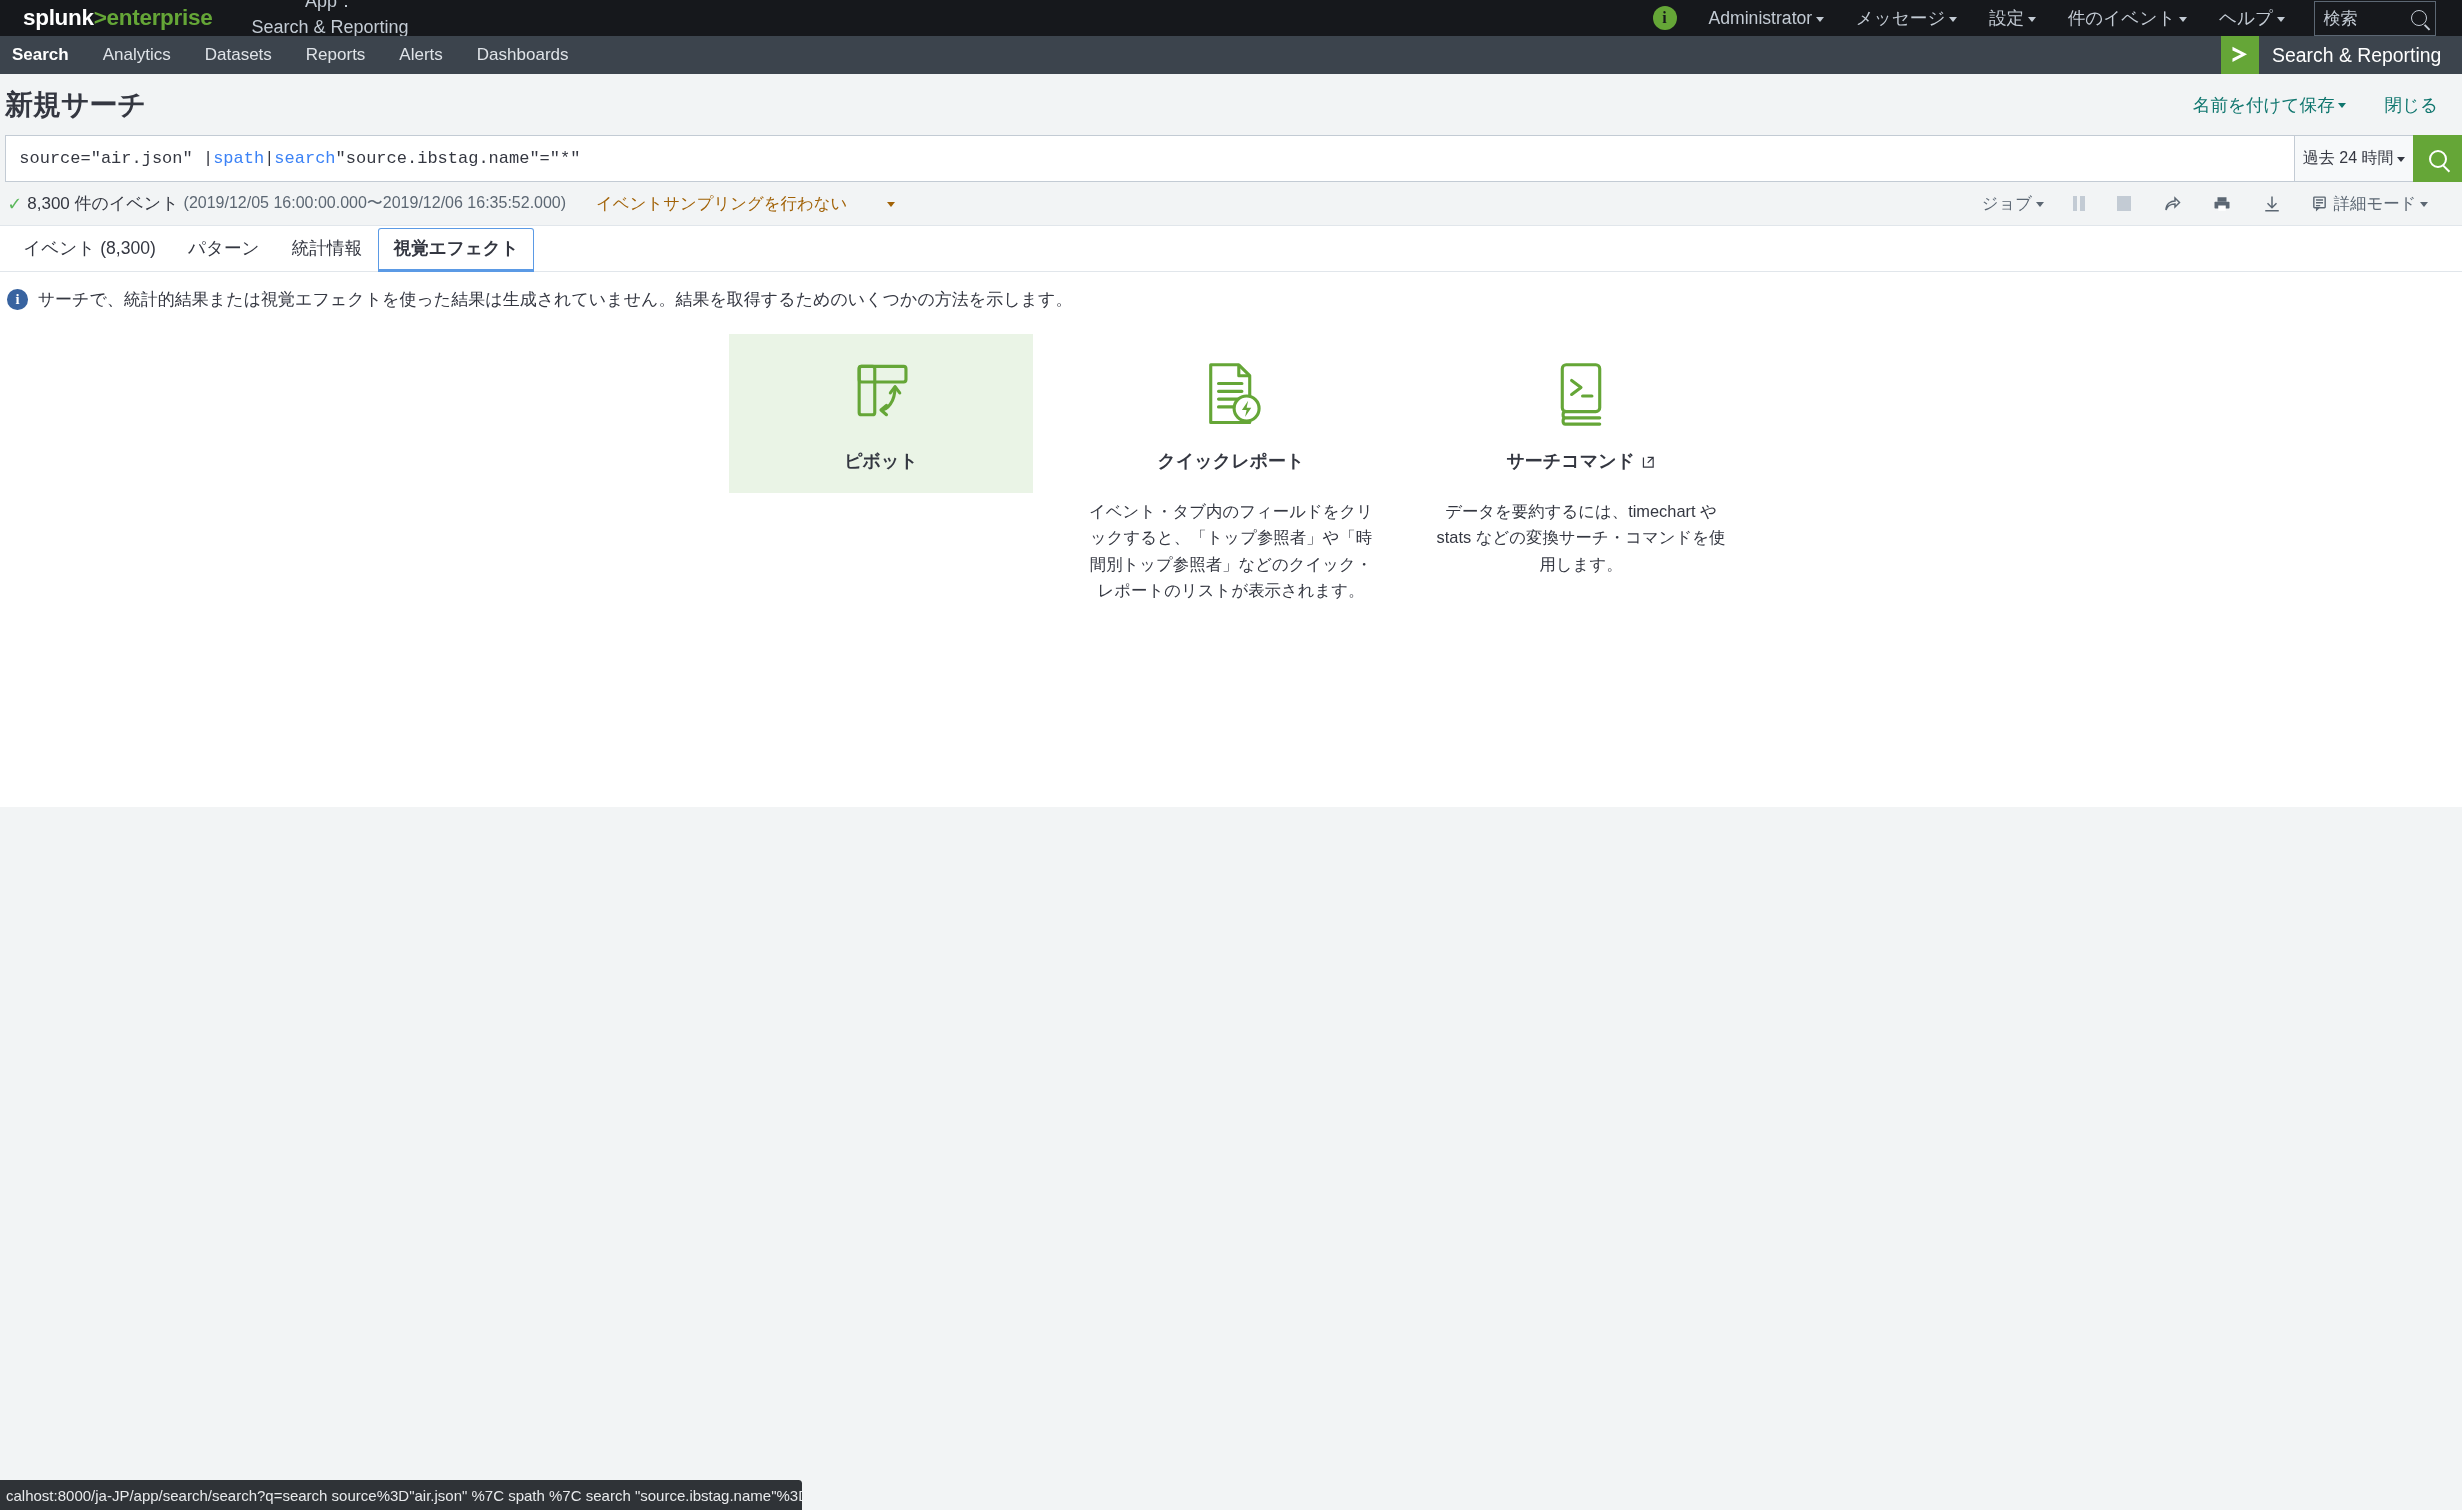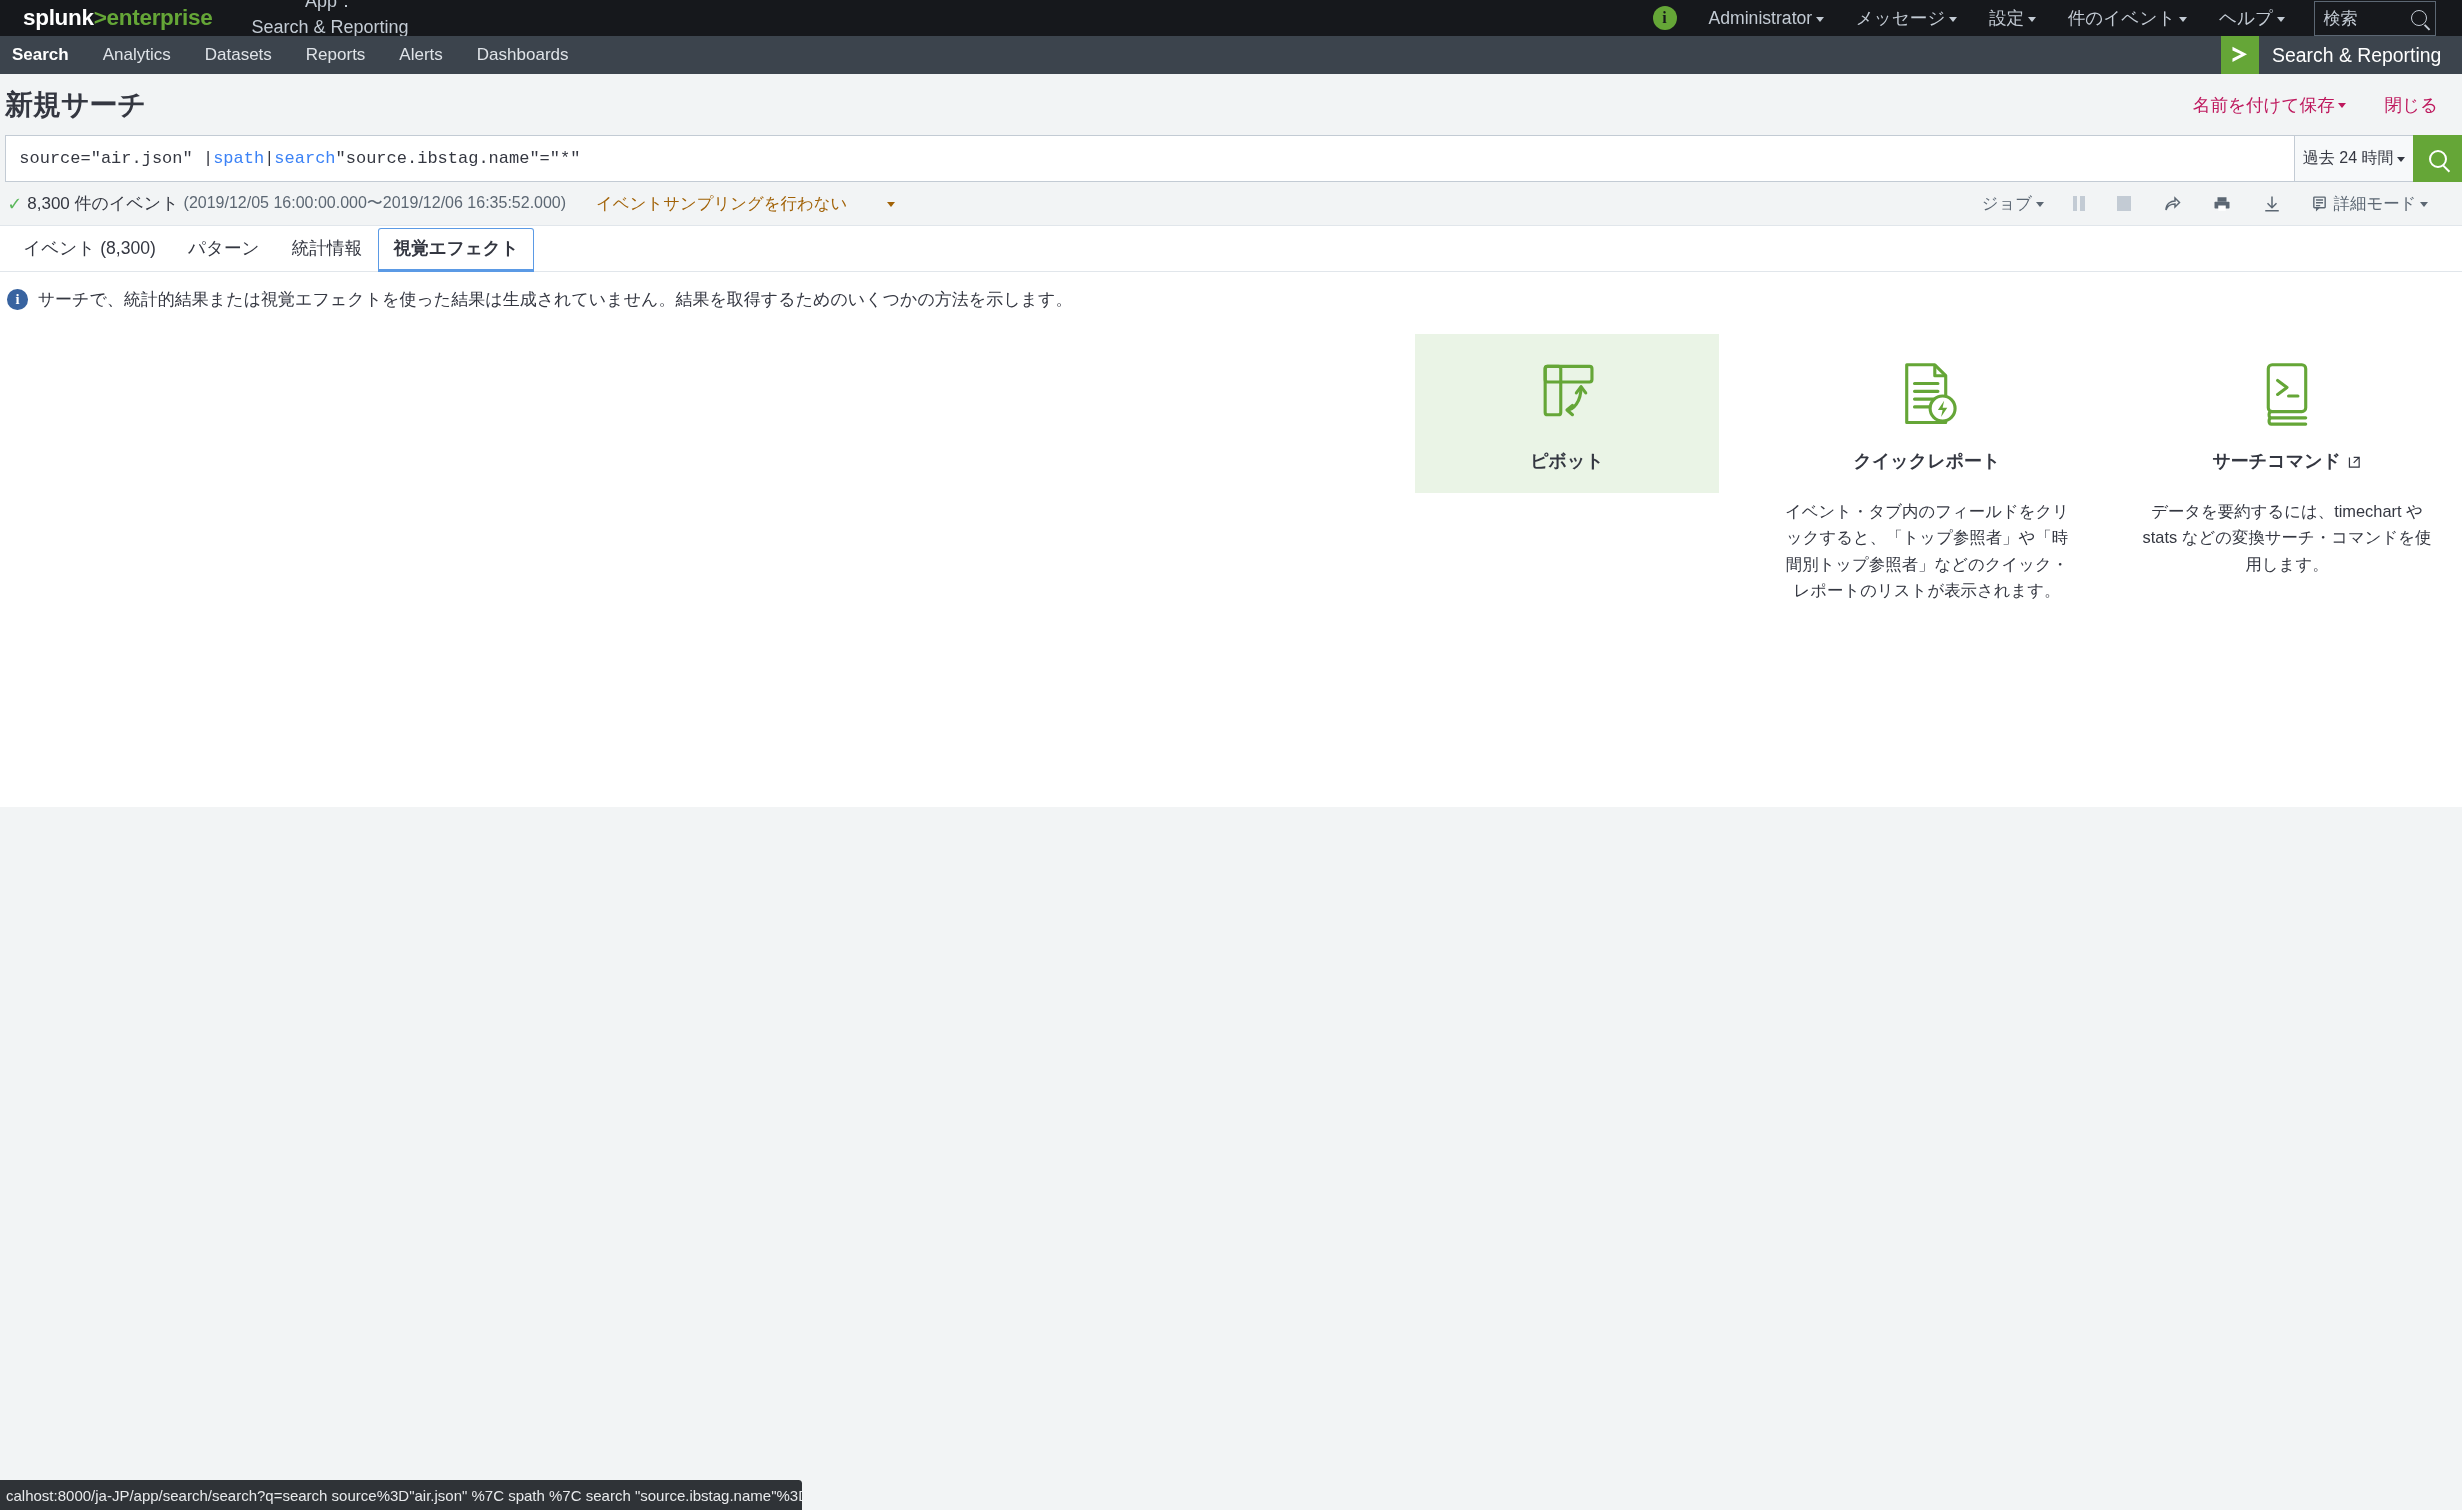--- a/index.html
+++ b/index.html
@@ -166,21 +166,21 @@
     color: #343741;
     white-space: nowrap;
   }
   .titlebar-right {
     margin-left: auto;
     display: flex;
     align-items: center;
     gap: 38px;
   }
   .tb-link {
-    color: #be185d;
+    color: #0f766e;
     font-size: 17.6px;
     display: flex;
     align-items: center;
     white-space: nowrap;
   }
 
   
   .searchwrap {
     background: #f2f4f5;
     padding: 0 0 0 4.9px;
@@ -354,22 +354,22 @@
   }
 
   
   .content {
     background: #ffffff;
     height: 450px;
     position: relative;
   }
   .cards {
     display: flex;
-    justify-content: flex-end;
-    gap: 10px;
+    justify-content: center;
+    gap: 0;
     padding-top: 7.3px;
   }
   .card {
     width: 304px;
     margin: 0 23px;
     display: flex;
     flex-direction: column;
     align-items: center;
     text-align: center;
   }

